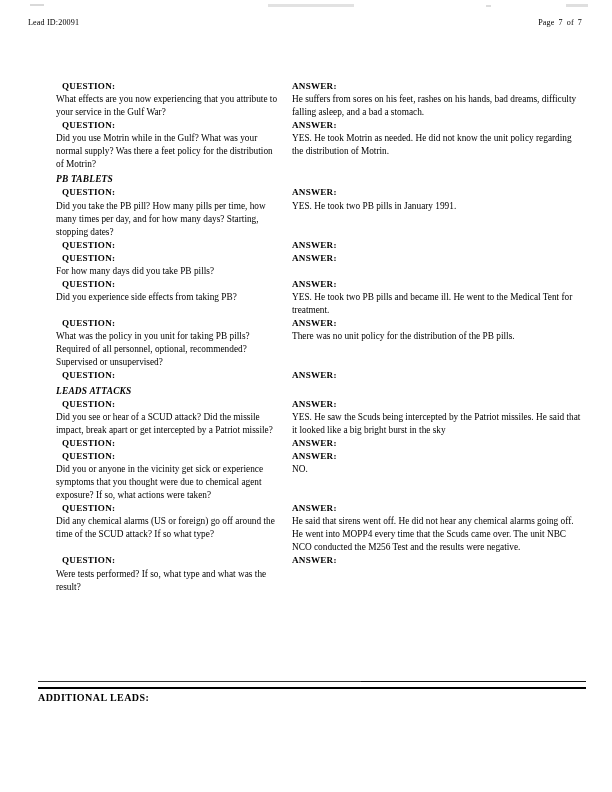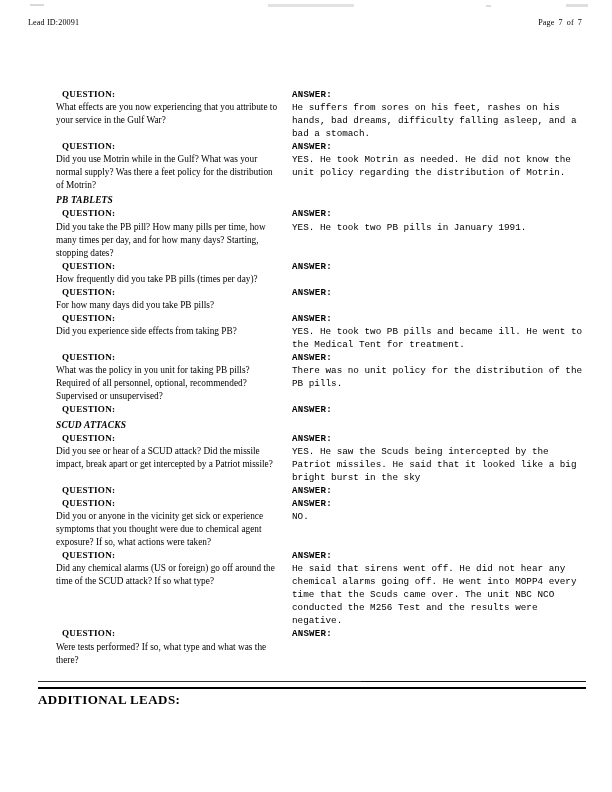--- a/index.html
+++ b/index.html
@@ -54,38 +54,37 @@
   .page-no span { margin: 16px 2px; }
 
   
   .body-area {
     position: absolute;
     left: 0; right: 0;
     top: 72px;
   }
   .qa-grid {
     position: relative;
-    margin: 16px 28px;
+    margin: 8px 28px;
   }
   .qa-row {
     display: flex;
     align-items: flex-start;
     width: 100%;
   }
   .col-q {
     width: 253px;
     flex: 0 0 253px;
     padding-left: 28px;
     box-sizing: border-box;
   }
   .col-a {
     flex: 1 1 auto;
     padding-left: 11px;
     box-sizing: border-box;
-    font-family: Liberation Mono, monospace;
   }
 
   .tag {
     font-weight: bold;
     font-size: 9.1px;
     letter-spacing: .25px;
     line-height: 13.2px;
     margin: 0;
   }
   .q-tag { padding-left: 6px; }
@@ -133,21 +132,21 @@
   }
   .rule-thin-short {
     position: absolute;
     left: 0; top: 0;
     height: 1px;
     width: 59%;
     background: #333;
   }
   .leads-label {
     font-weight: bold;
-    font-size: 13px;
+    font-size: 10px;
     letter-spacing: .45px;
     margin-top: 3px;
   }
 </style>
 </head>
 <body>
 
 <div class="page">
 
   <div class="scan-speck speck-a"></div>
@@ -218,52 +217,44 @@
         <div class="qa-row">
           <div class="col-q">
             <div class="tag q-tag">QUESTION:</div>
           </div>
           <div class="col-a">
             <div class="tag">ANSWER:</div>
           </div>
         </div>
         <div class="qa-row">
           <div class="col-q">
-            <p class="txt">How frequently did you take PB pills (times per day)?</p>
+            <div class="tag q-tag">QUESTION:</div>
+          </div>
+          <div class="col-a">
+            <div class="tag">ANSWER:</div>
+          </div>
+        </div>
+        <div class="qa-row">
+          <div class="col-q">
+            <p class="txt">For how many days did you take PB pills?</p>
           </div>
           <div class="col-a">
             <p class="txt blank-line"></p>
           </div>
         </div>
         <div class="qa-row">
           <div class="col-q">
             <div class="tag q-tag">QUESTION:</div>
           </div>
           <div class="col-a">
             <div class="tag">ANSWER:</div>
           </div>
         </div>
         <div class="qa-row">
           <div class="col-q">
-            <p class="txt">For how many days did you take PB pills?</p>
-          </div>
-          <div class="col-a">
-            <p class="txt blank-line"></p>
-          </div>
-        </div>
-        <div class="qa-row">
-          <div class="col-q">
-            <div class="tag q-tag">QUESTION:</div>
-          </div>
-          <div class="col-a">
-            <div class="tag">ANSWER:</div>
-          </div>
-        </div>
-        <div class="qa-row">
-          <div class="col-q">
             <p class="txt">Did you experience side effects from taking PB?</p>
           </div>
           <div class="col-a">
             <p class="txt">YES.  He took two PB pills and became ill.  He went to the Medical Tent for treatment.</p>
           </div>
         </div>
         <div class="qa-row">
           <div class="col-q">
             <div class="tag q-tag">QUESTION:</div>
           </div>
@@ -281,21 +272,21 @@
         </div>
         <div class="qa-row">
           <div class="col-q">
             <div class="tag q-tag">QUESTION:</div>
           </div>
           <div class="col-a">
             <div class="tag">ANSWER:</div>
           </div>
         </div>
         <div class="qa-row section-row">
-          <div class="section-head">SCUD ATTACKS</div>
+          <div class="section-head">LEADS ATTACKS</div>
         </div>
         <div class="qa-row">
           <div class="col-q">
             <div class="tag q-tag">QUESTION:</div>
           </div>
           <div class="col-a">
             <div class="tag">ANSWER:</div>
           </div>
         </div>
         <div class="qa-row">
@@ -349,21 +340,21 @@
         <div class="qa-row">
           <div class="col-q">
             <div class="tag q-tag">QUESTION:</div>
           </div>
           <div class="col-a">
             <div class="tag">ANSWER:</div>
           </div>
         </div>
         <div class="qa-row">
           <div class="col-q">
-            <p class="txt">Were tests performed?  If so, what type and what was the there?</p>
+            <p class="txt">Were tests performed?  If so, what type and what was the result?</p>
           </div>
           <div class="col-a">
             <p class="txt blank-line"></p>
           </div>
         </div>
       </div>
   </div>
 
   <div class="leads-block">
     <div style="position:relative;height:4px;">

